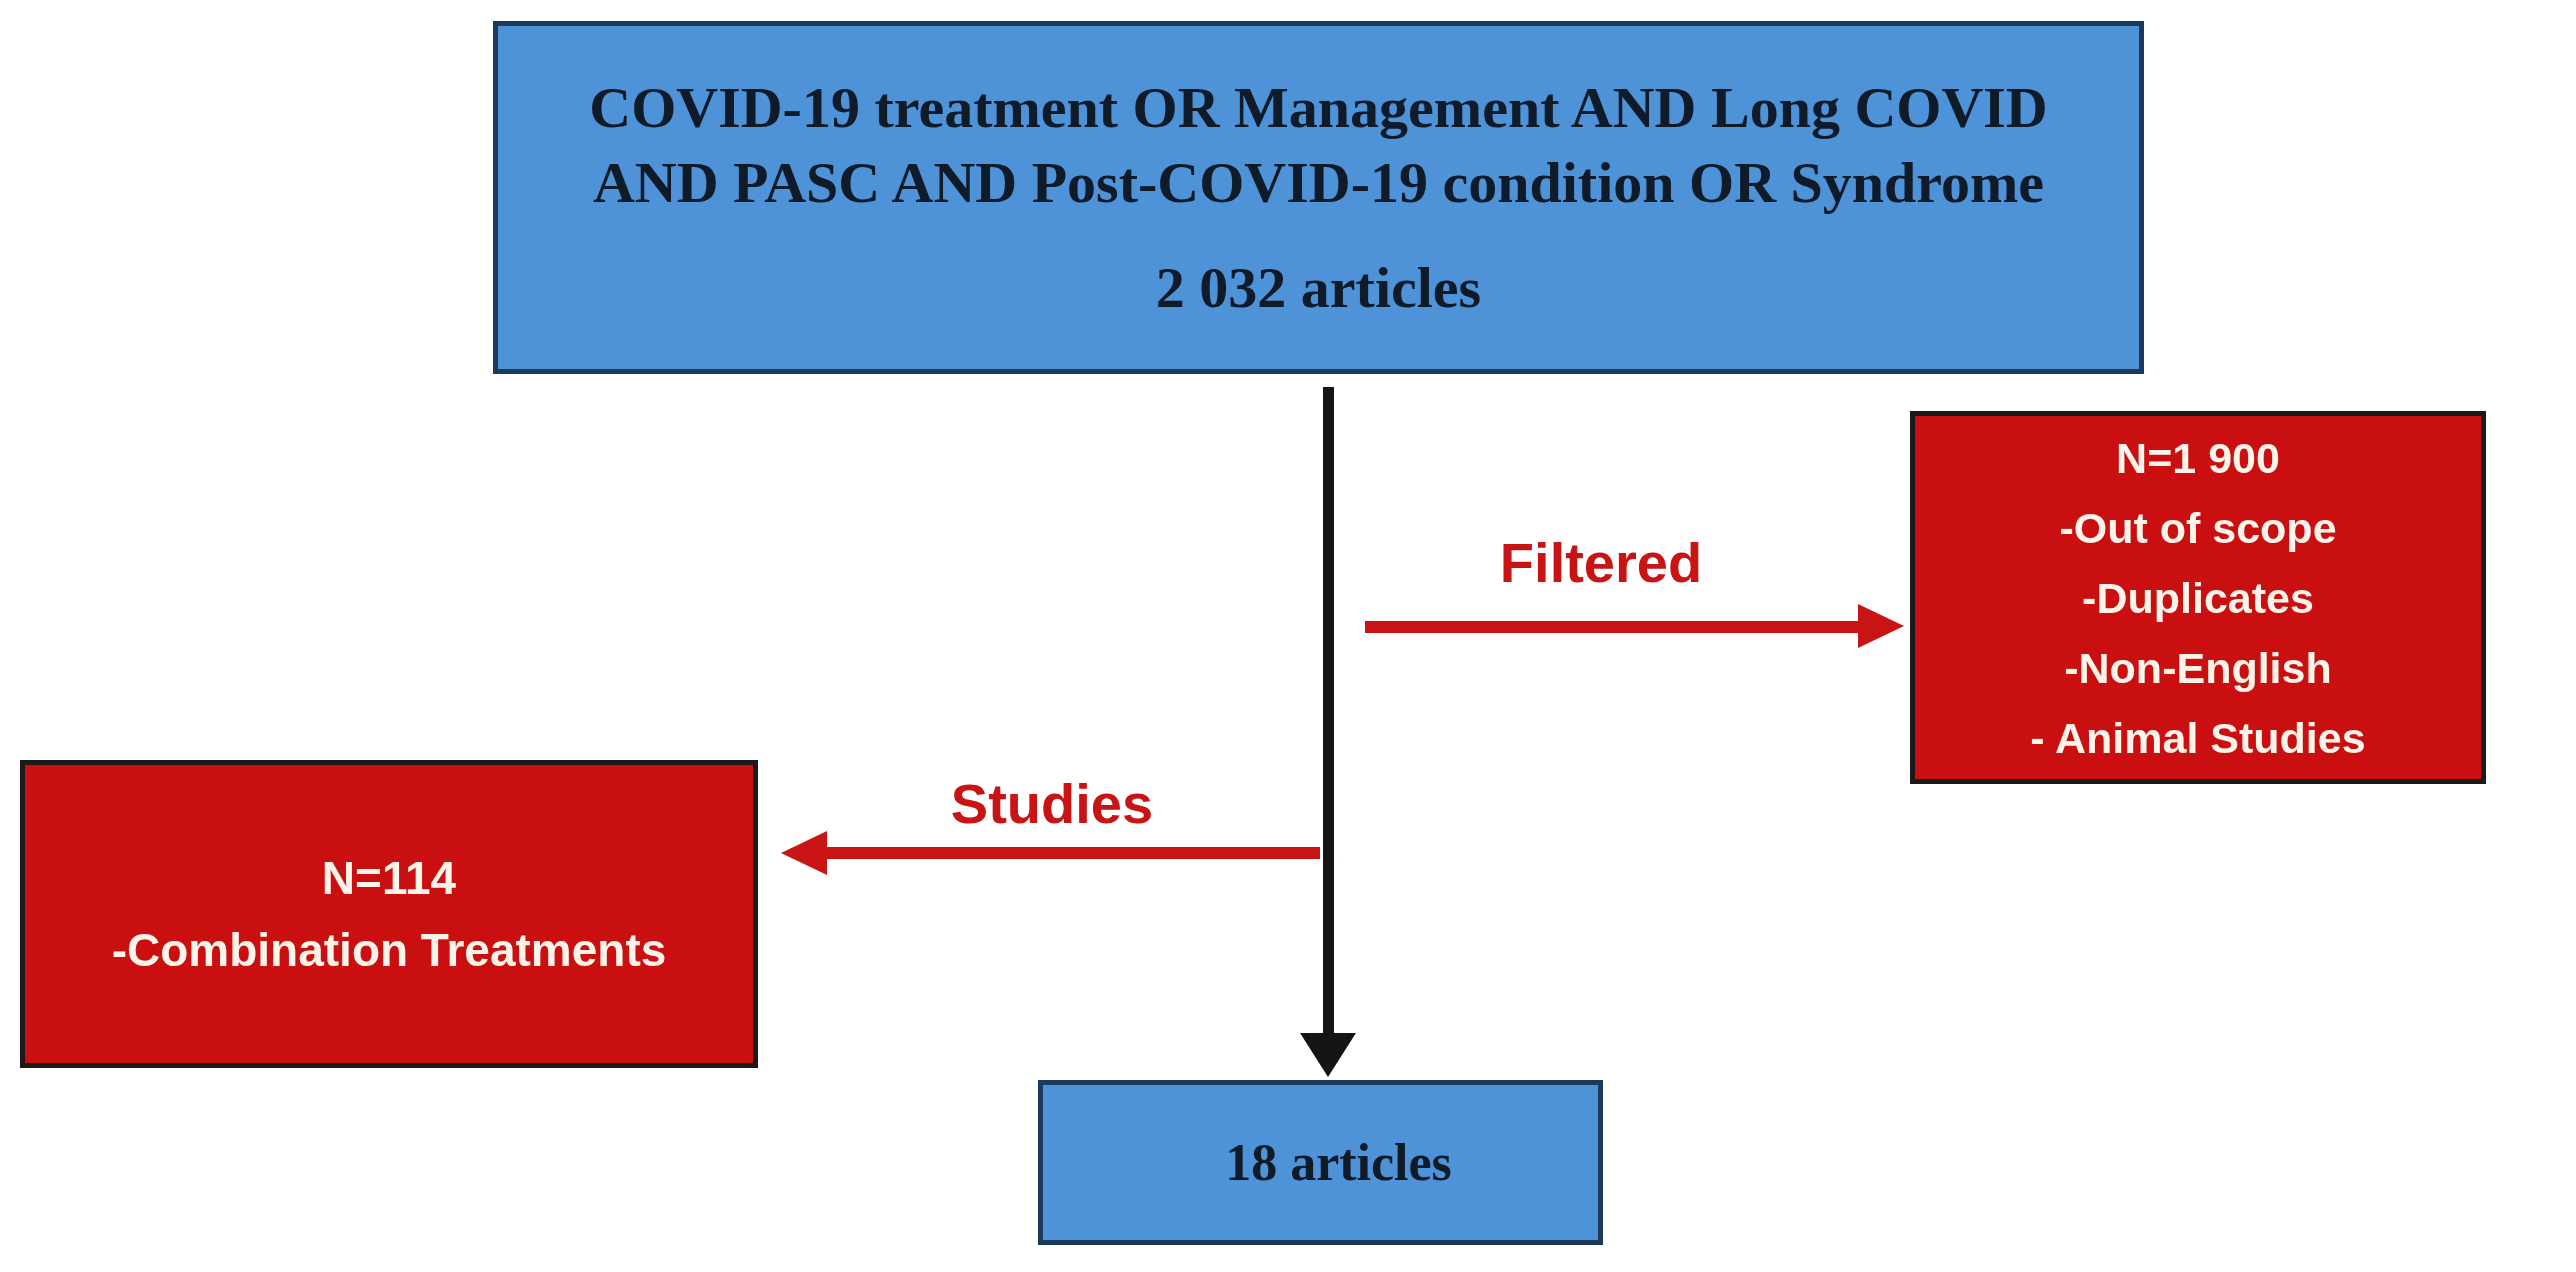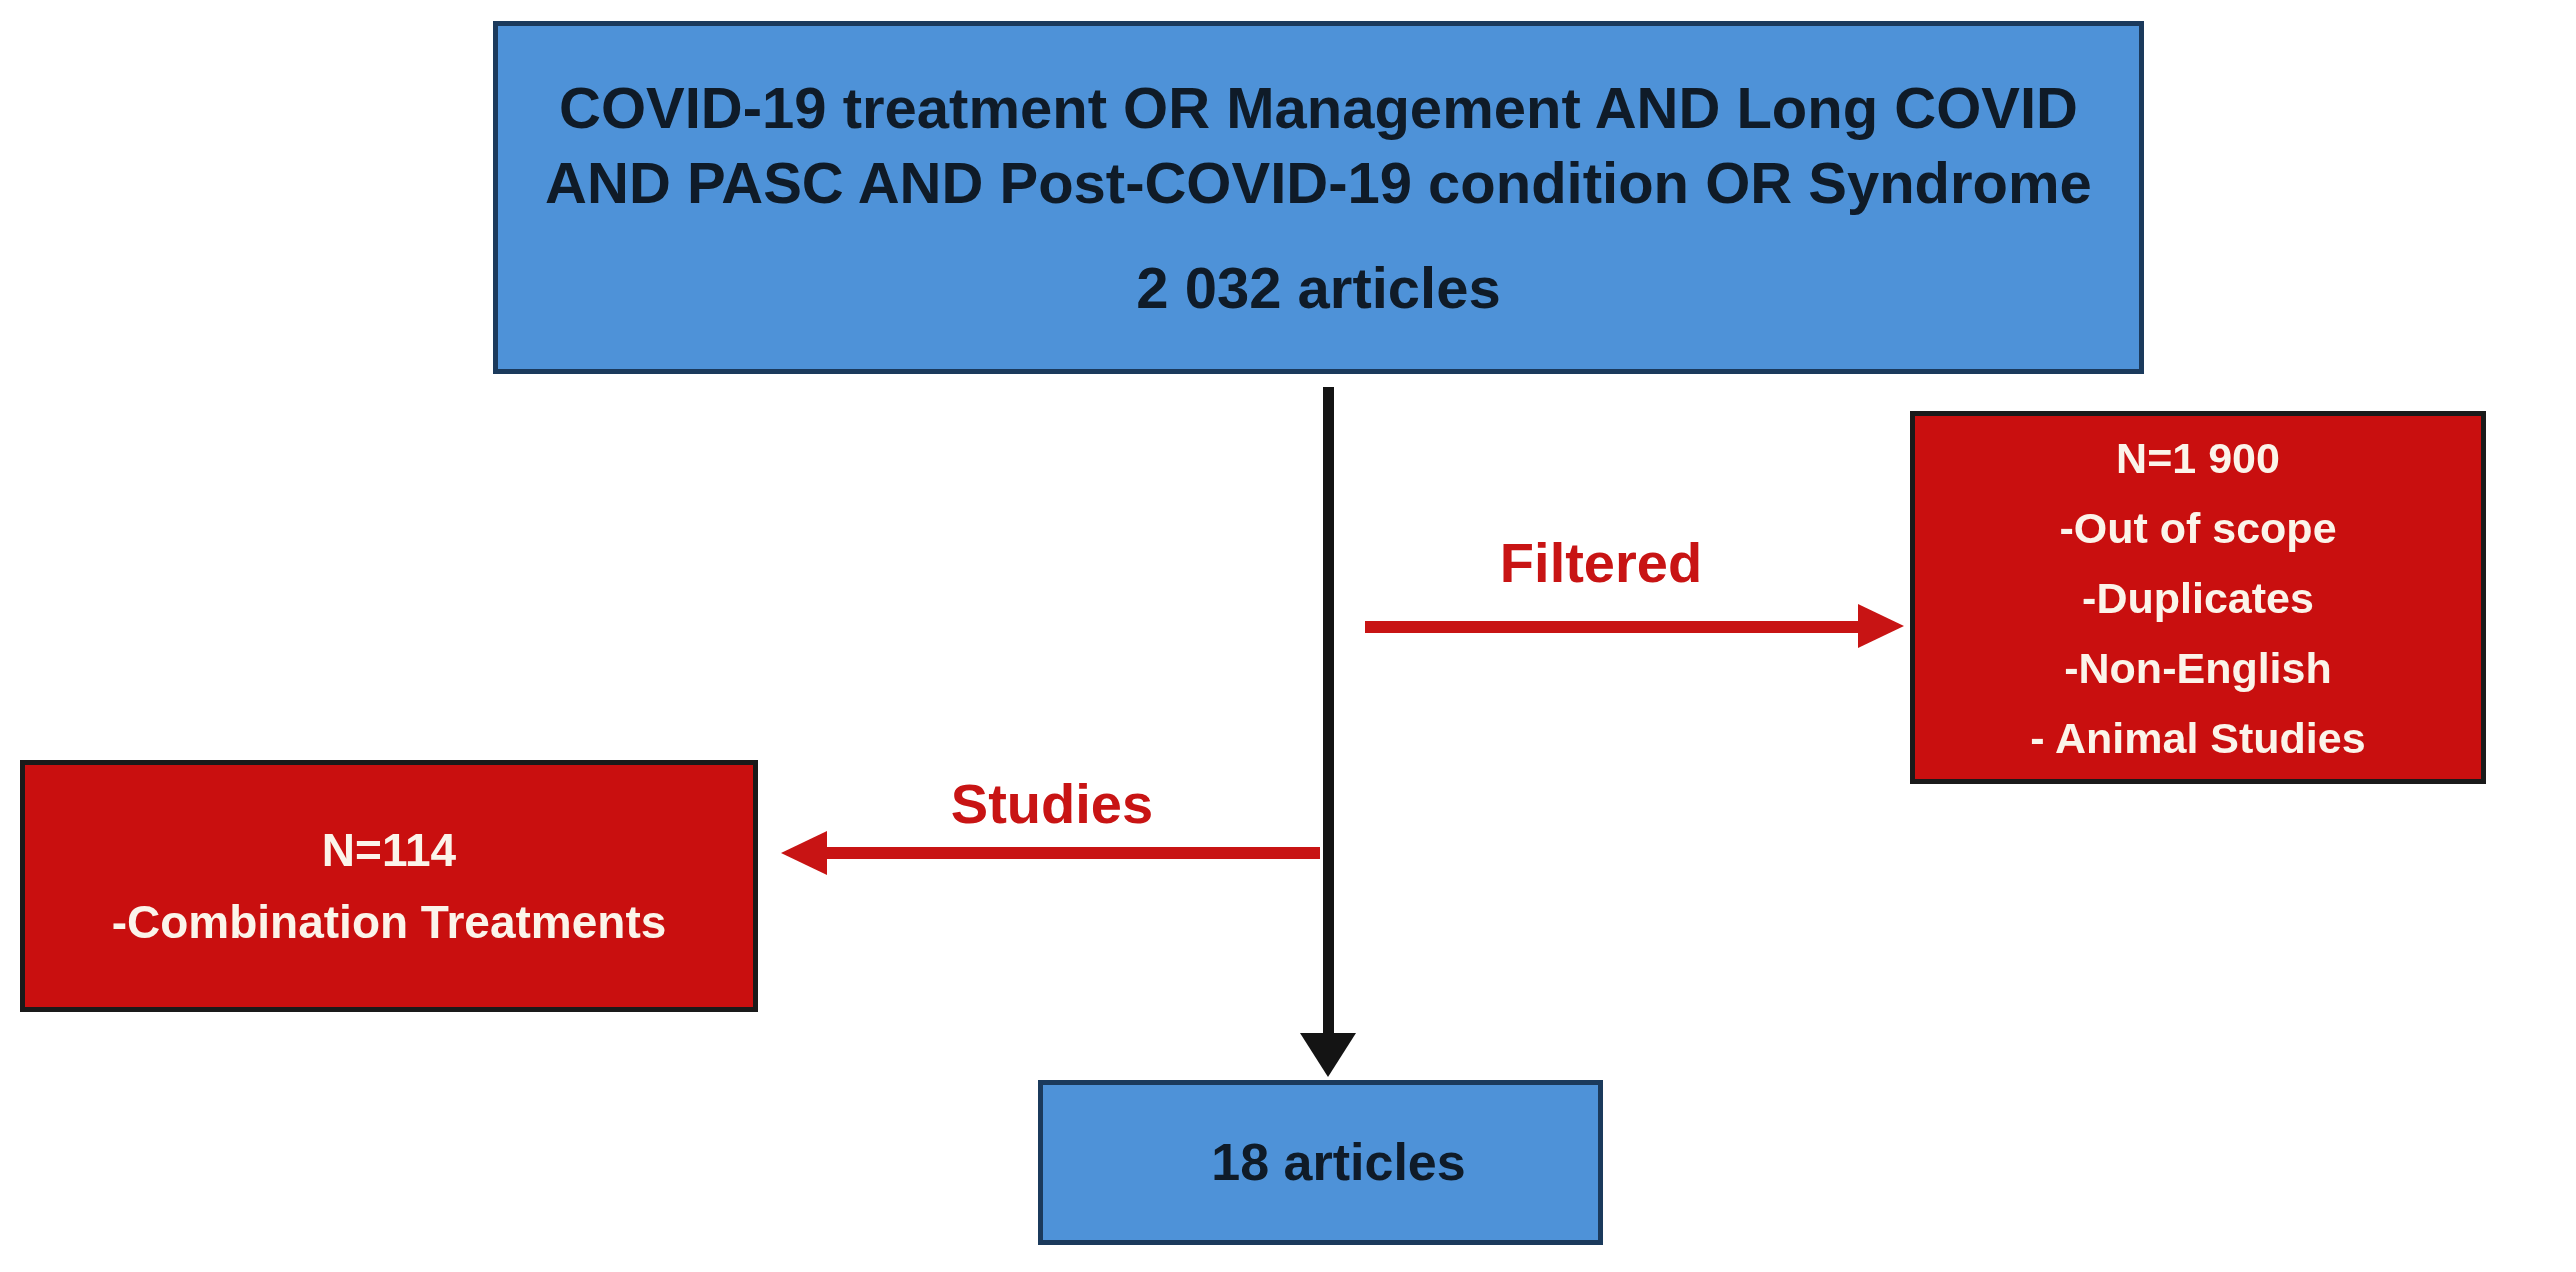--- a/index.html
+++ b/index.html
@@ -21,21 +21,21 @@
     display: flex;
     flex-direction: column;
     justify-content: center;
     align-items: center;
     text-align: center;
   }
   .box.blue {
     background: var(--blue-fill);
     border: 5.9px solid var(--blue-border);
     color: var(--dark-text);
-    font-family: Liberation Sans, sans-serif;
+    font-family: Liberation Serif, serif;
     font-weight: bold;
   }
   .box.red {
     background: var(--red-fill);
     border: 5.2px solid var(--red-border);
     color: var(--light-text);
     font-weight: bold;
   }
   #top-box {
     left: 493px; top: 20.7px;
@@ -45,21 +45,21 @@
   }
   #top-box .count { margin-top: 30px; }
   #right-box {
     left: 1910px; top: 411px;
     width: 576px; height: 373px;
     font-size: 43px;
     line-height: 70px;
   }
   #left-box {
     left: 20px; top: 760px;
-    width: 738px; height: 252px;
+    width: 738px; height: 308px;
     font-size: 46px;
     line-height: 72px;
   }
   #bottom-box {
     left: 1038px; top: 1080px;
     width: 565px; height: 165px;
     font-size: 52px;
     line-height: 59px;
     padding-left: 36px;
   }

